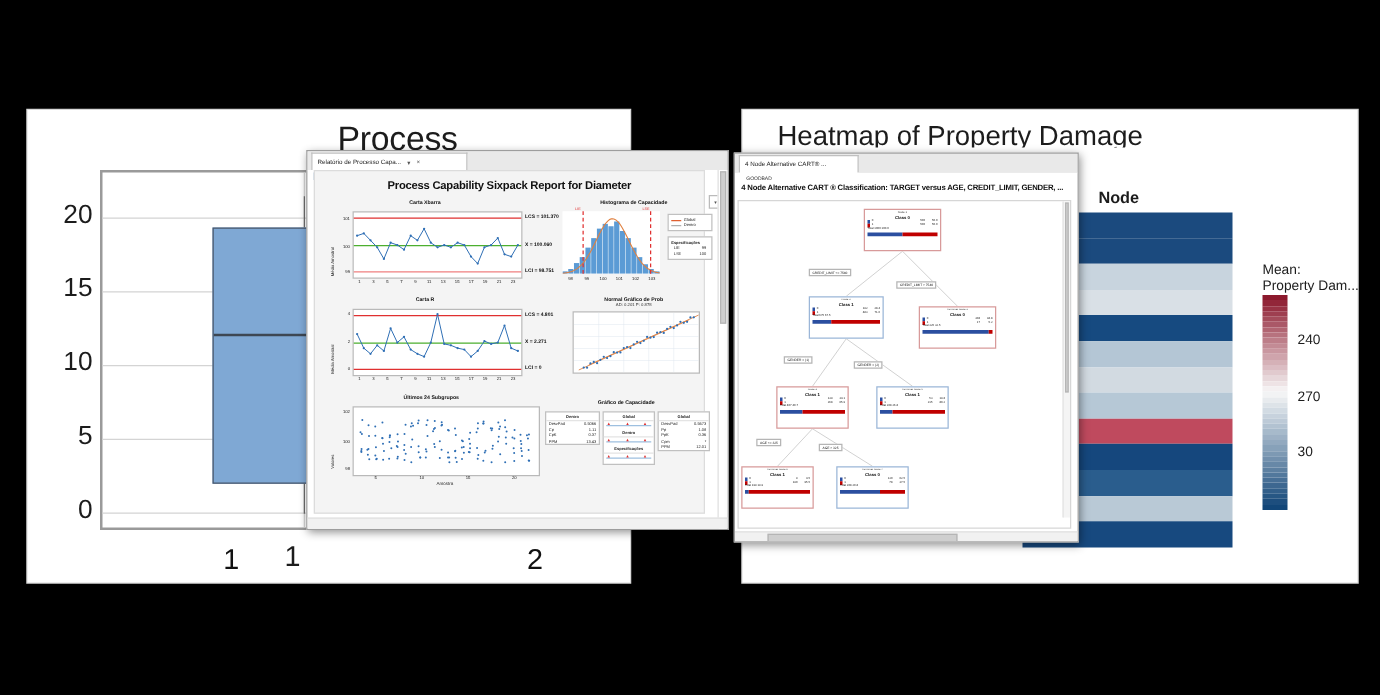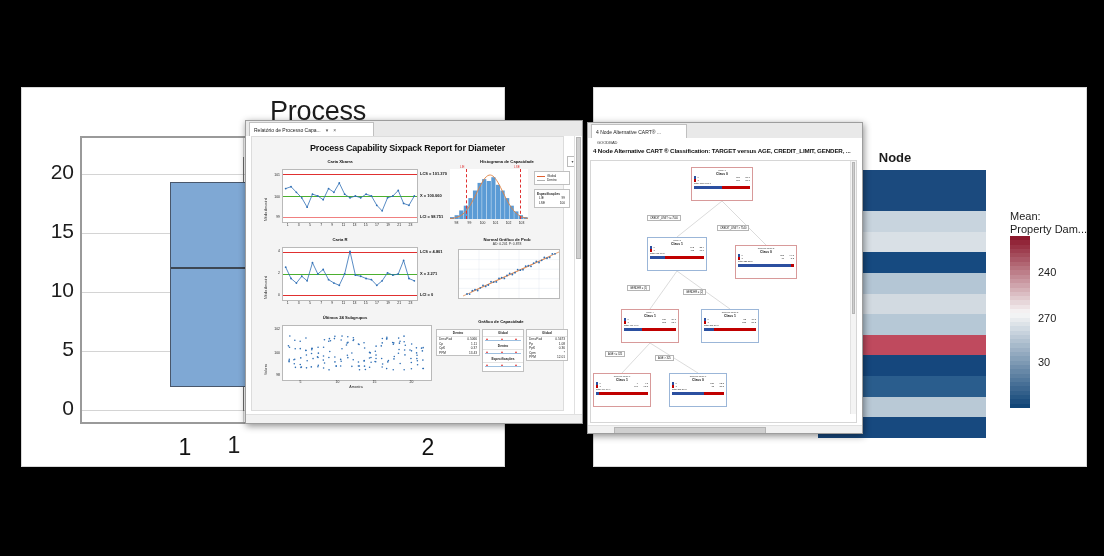--- a/index.html
+++ b/index.html
@@ -162,20 +162,21 @@
 
       <div class="bp-box" style="left:88px;top:44px;width:147px;height:205px;">
         <div class="bp-median" style="left:0;right:0;top:84px;"></div>
       </div>
     </div>
 
     <div class="bp-cat" style="left:152px;width:120px;">1</div>
   </div>
 
   <div class="page" id="page3">
+    <div class="hm-title">Heatmap of Property Damage</div>
 
     <div class="hm-colhead" style="left:236px;top:62px;width:130px;">Node</div>
 
     <div class="hm-grid" id="hm-grid" style="left:224px;top:82px;width:168px;height:268px;">
         <div class="hm-row" style="height: 20.6154px; background: rgb(27, 74, 126);"></div>
         <div class="hm-row" style="height: 20.6154px; background: rgb(27, 74, 126);"></div>
         <div class="hm-row" style="height: 20.6154px; background: rgb(200, 212, 222);"></div>
         <div class="hm-row" style="height: 20.6154px; background: rgb(217, 224, 230);"></div>
         <div class="hm-row" style="height: 20.6154px; background: rgb(22, 74, 128);"></div>
         <div class="hm-row" style="height: 20.6154px; background: rgb(180, 198, 213);"></div>

